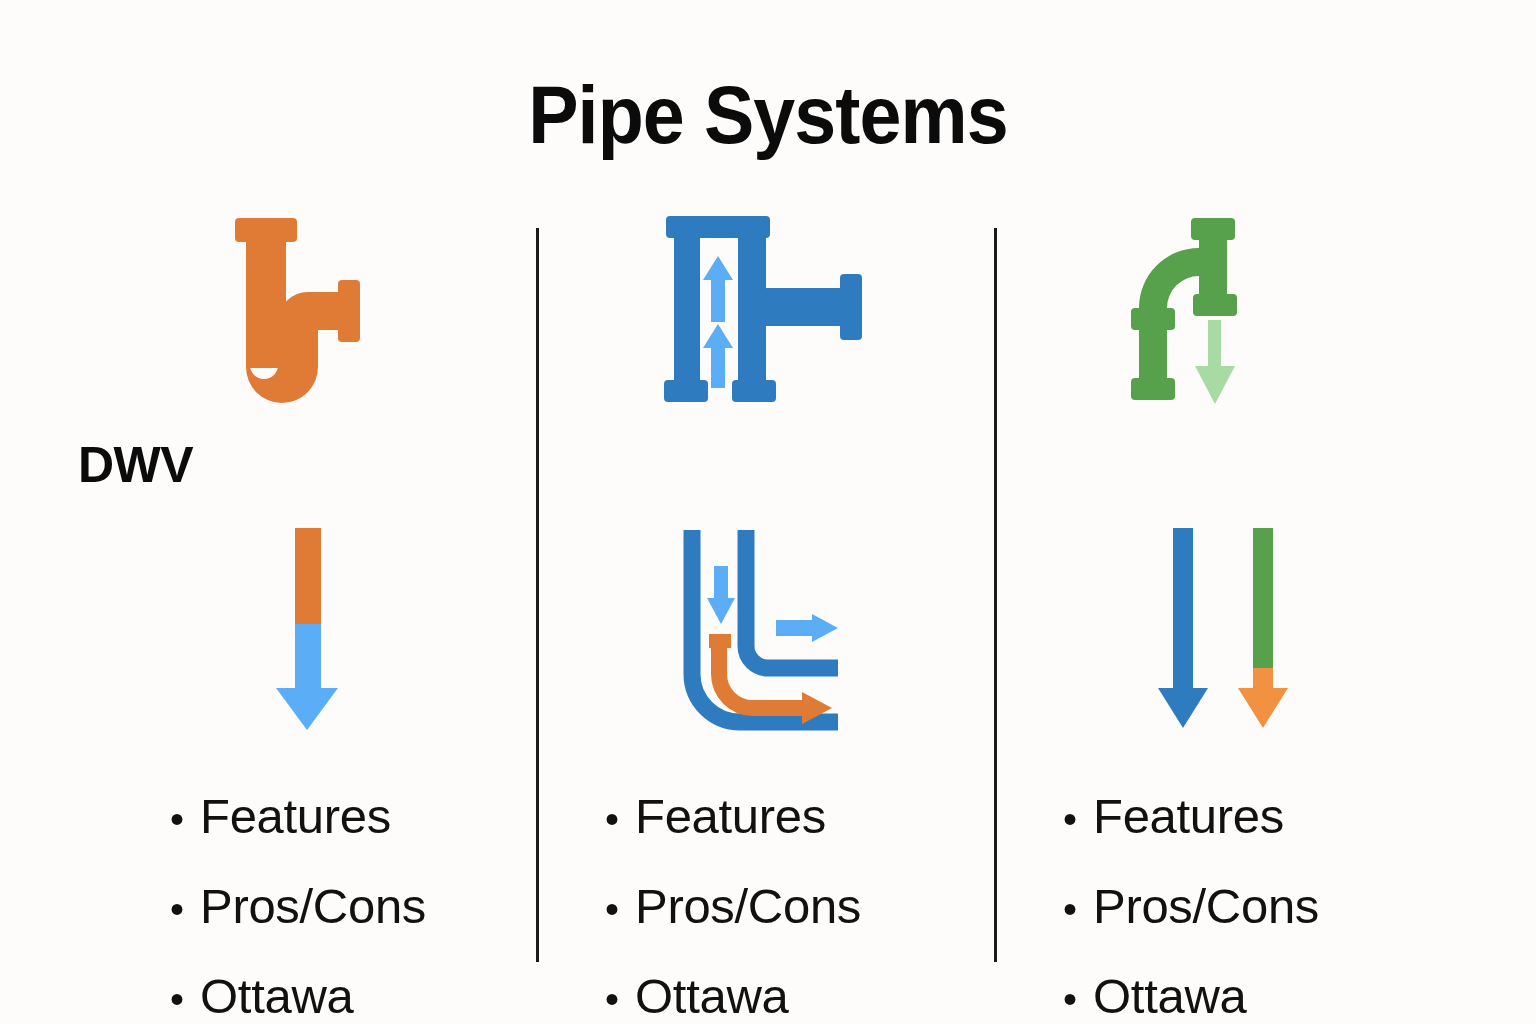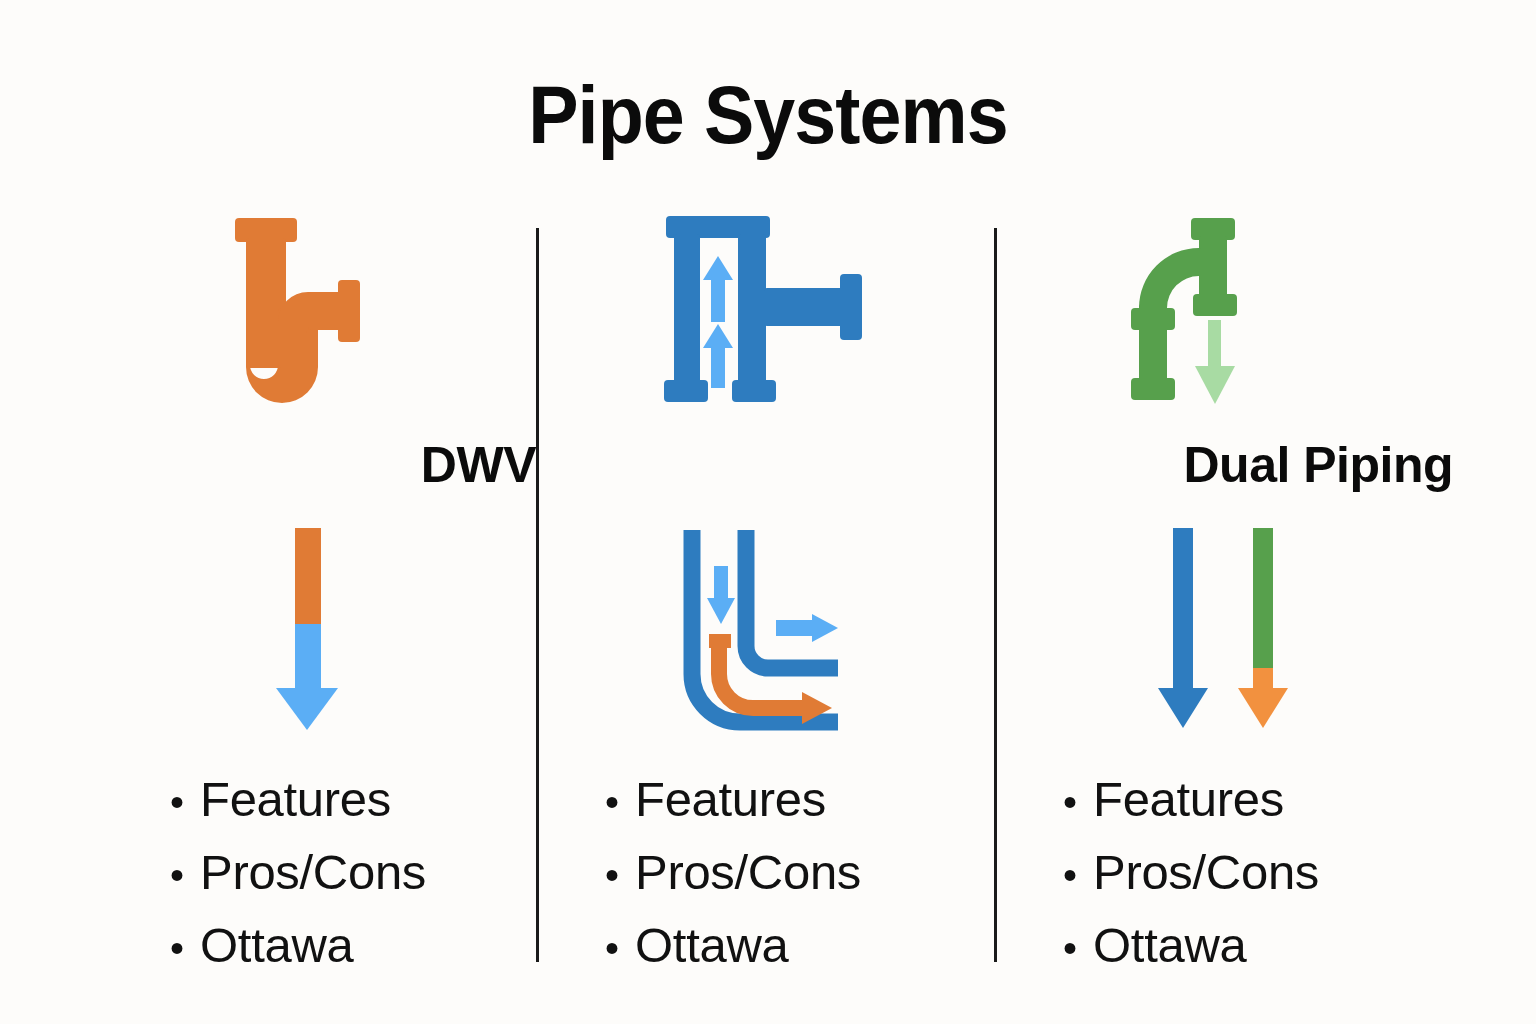--- a/index.html
+++ b/index.html
@@ -71,21 +71,21 @@
     display: flex;
     align-items: flex-start;
     justify-content: center;
   }
 
   .col-heading {
     position: absolute;
     top: 228px;
     left: 0;
     width: 458px;
-    text-align: right;
+    text-align: left;
     font-size: 50px;
     font-weight: bold;
     letter-spacing: -0.5px;
     line-height: 1;
     color: #0b0b0b;
     white-space: nowrap;
   }
 
   .icon-flow {
     position: absolute;
@@ -117,21 +117,21 @@
     color: #111111;
     white-space: nowrap;
   }
   .bullet-dot {
     width: 30px;
     flex: 0 0 30px;
     font-size: 40px;
     line-height: 70px;
     color: #111111;
   }
-  .bullet-label { letter-spacing: -0.3px; }
+  .bullet-label { letter-spacing: -0.3px; margin-top: 17px; }
 
   svg { display: block; overflow: visible; }
 </style>
 </head>
 <body>
 
 <div id="infographic">
 
   <div class="title">Pipe Systems</div>
 
@@ -285,21 +285,20 @@
           <rect x="14" y="166" width="44" height="22" rx="4"></rect>
         </g>
         <g fill="#a8dba3">
 
           <rect x="91" y="108" width="13" height="52"></rect>
           <path d="M78 154 L118 154 L98 192 Z"></path>
         </g>
       </svg>
     </div>
 
-    <div class="col-heading">Dual Piping</div>
 
     <div class="icon-flow">
       <svg width="175" height="210" viewBox="0 0 175 210" aria-hidden="true">
 
         <rect x="36" y="4" width="20" height="168" fill="#2e7cbf"></rect>
         <path d="M21 164 L71 164 L46 204 Z" fill="#2e7cbf"></path>
 
         <rect x="116" y="4" width="20" height="140" fill="#57a04c"></rect>
         <rect x="116" y="144" width="20" height="28" fill="#f2913f"></rect>
         <path d="M101 164 L151 164 L126 204 Z" fill="#f2913f"></path>

